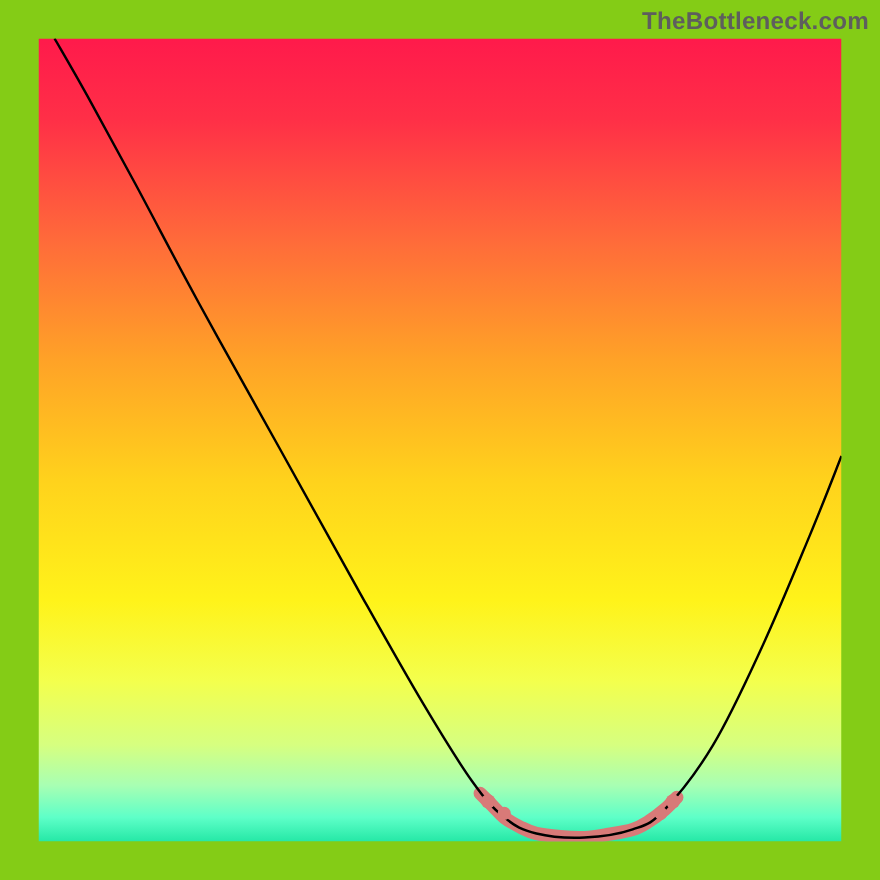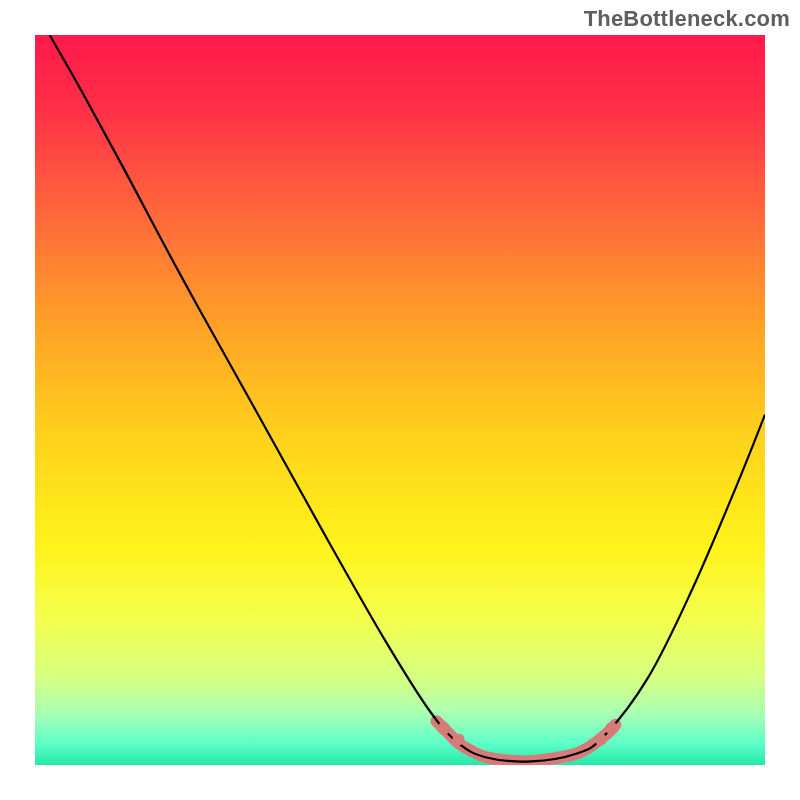--- a/index.html
+++ b/index.html
@@ -8,21 +8,21 @@
     width: 800px;
     height: 800px;
     background: #000;
     overflow: hidden;
     font-family: Arial, Helvetica, sans-serif;
   }
   .stage {
     position: relative;
     width: 800px;
     height: 800px;
-    background: #ffffff;
+    background: #84cc16;
     text-align: center;
   }
   .plot-area {
     position: absolute;
     left: 35px;
     top: 35px;
     width: 730px;
     height: 730px;
   }
   .watermark {

